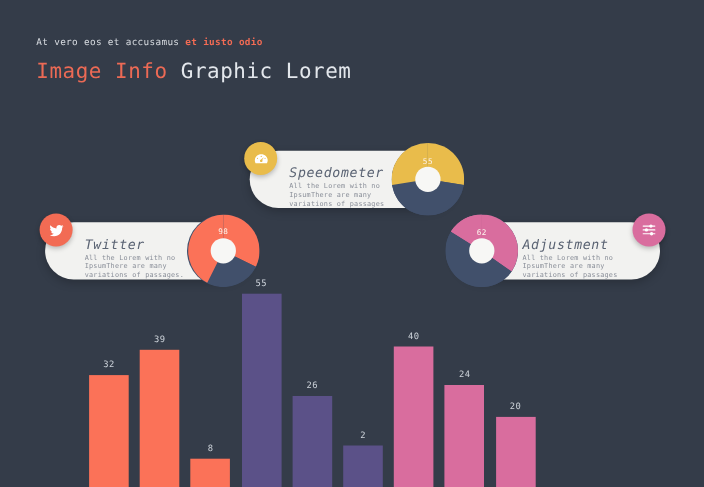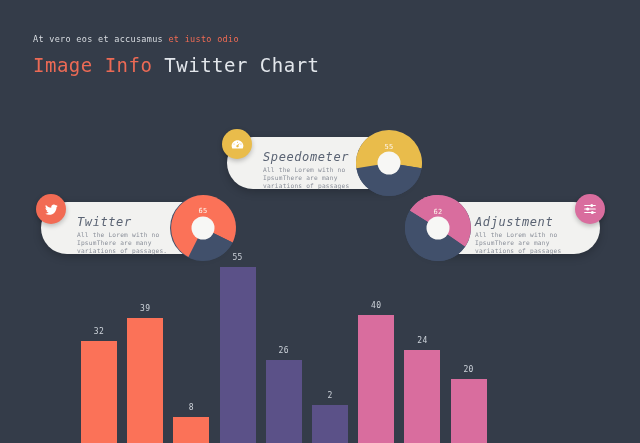--- a/index.html
+++ b/index.html
@@ -23,21 +23,21 @@
     top: 33px;
     width: 560px;
   }
   #subtitle {
     font-size: 8.5px;
     letter-spacing: 0.3px;
     line-height: 12px;
     white-space: nowrap;
   }
   #subtitle .s-main { color: #d9dde2; text-align: center; }
-  #subtitle .s-accent { color: #f26b54; }
+  #subtitle .s-accent { color: #f26b54; font-weight: bold; }
   #maintitle {
     margin-top: 9px;
     font-size: 19px;
     letter-spacing: 0.5px;
     line-height: 22px;
     white-space: nowrap;
   }
   #maintitle .t-accent { color: #ec6a55; }
   #maintitle .t-main { color: #e3e7ec; }
 
@@ -120,21 +120,21 @@
     letter-spacing: 0.4px;
   }
 </style>
 </head>
 <body>
 
 <div id="stage">
 
   <div id="header">
     <div id="subtitle"><span class="s-main">At vero eos et accusamus </span><span class="s-accent">et iusto odio</span></div>
-    <div id="maintitle"><span class="t-accent">Image Info</span><span class="t-main"> Twitter Chart</span></div>
+    <div id="maintitle"><span class="t-accent">Image Info</span><span class="t-main"> Graphic Lorem</span></div>
   </div>
 
   <div id="bars">
       <div class="bar" style="left: 81px; width: 36px; height: 102.4px; background: rgb(251, 114, 88);"></div>
       <div class="bar-label" style="left: 81px; width: 36px; top: 326.6px;">32</div>
       <div class="bar" style="left: 127.2px; width: 36px; height: 124.8px; background: rgb(251, 114, 88);"></div>
       <div class="bar-label" style="left: 127.2px; width: 36px; top: 304.2px;">39</div>
       <div class="bar" style="left: 173.4px; width: 36px; height: 25.6px; background: rgb(251, 114, 88);"></div>
       <div class="bar-label" style="left: 173.4px; width: 36px; top: 403.4px;">8</div>
       <div class="bar" style="left: 219.6px; width: 36px; height: 176px; background: rgb(91, 81, 136);"></div>
@@ -189,21 +189,21 @@
 variations of passages.</div>
     </div>
     <div class="donut" style="left:129px; top:-7px;">
       <svg width="66" height="66" viewBox="0 0 66 66" aria-hidden="true">
         <circle cx="33" cy="33" r="33" fill="#41506b"></circle>
         <path d="M33 33 L33 0 A33 33 0 0 1 62.6 47.5 Z" fill="#fb7258"></path>
         <path d="M33 33 L62.6 47.5 A33 33 0 0 1 18.4 62.0 Z" fill="#41506b"></path>
         <path d="M33 33 L18.4 62.0 A33 33 0 0 1 33 0 Z" fill="#fb7258"></path>
         <circle cx="33" cy="33" r="11.5" fill="#f7f7f5"></circle>
       </svg>
-      <div class="donut-val" style="top:12px;">65</div>
+      <div class="donut-val" style="top:12px;">98</div>
     </div>
   </div>
 
   <div class="card" id="card-adjustment" style="left:413px; top:202px; width:187px; height:52px;">
     <div class="badge" style="left:162px; top:-8px; background:#d96d9e;">
       <svg width="14" height="14" viewBox="0 0 24 24" aria-hidden="true">
         <g stroke="#ffffff" stroke-width="1.9" stroke-linecap="round">
           <line x1="3" y1="6" x2="21" y2="6"></line>
           <line x1="3" y1="12" x2="21" y2="12"></line>
           <line x1="3" y1="18" x2="21" y2="18"></line>

